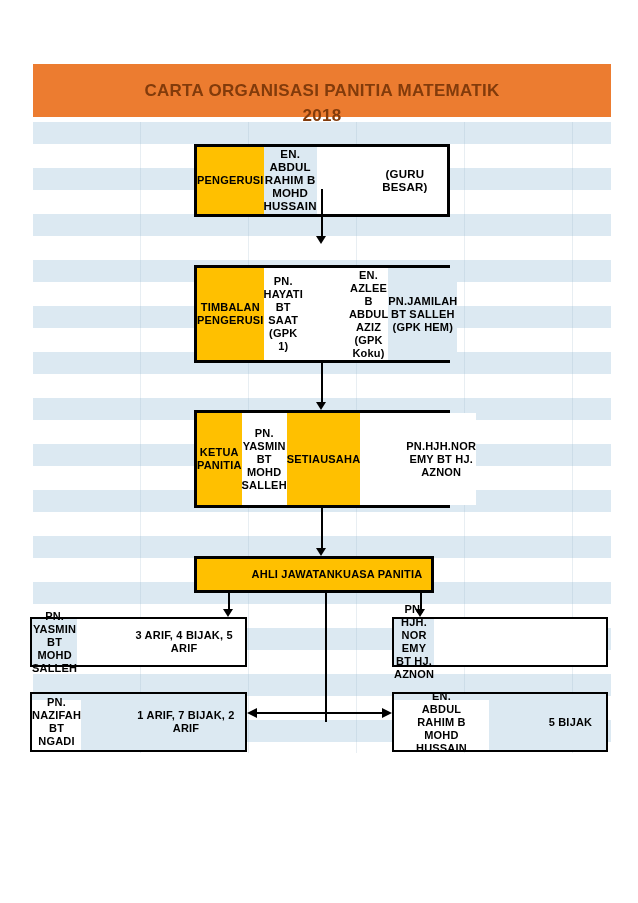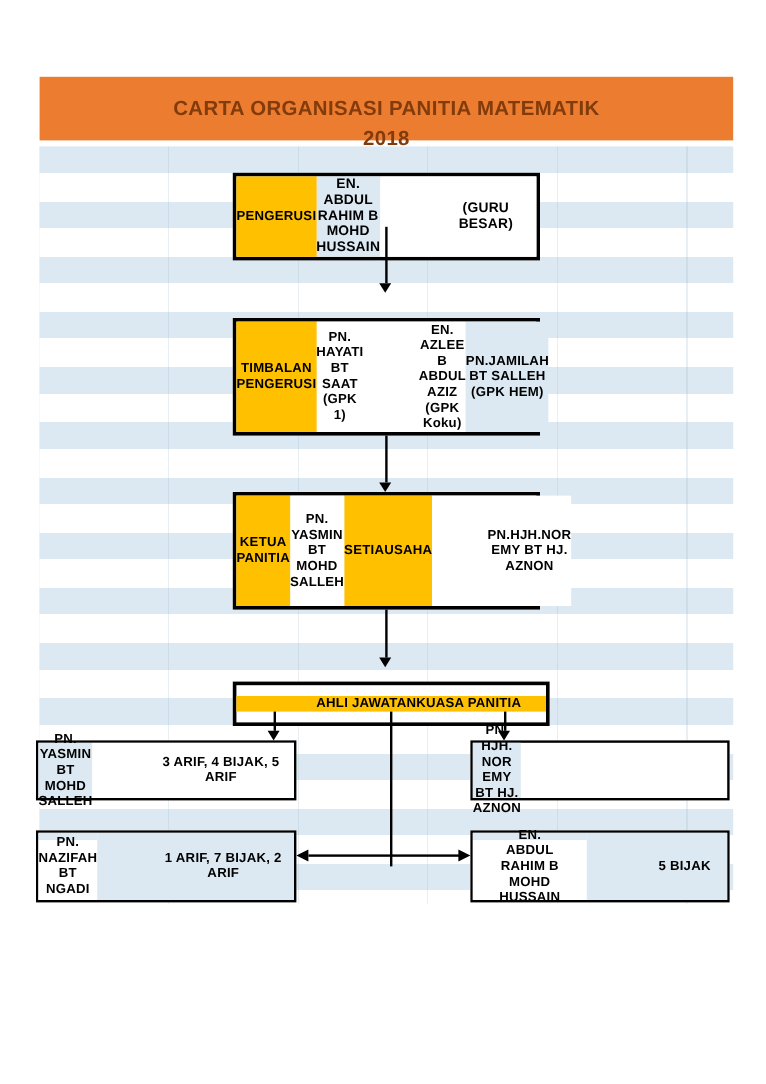--- a/index.html
+++ b/index.html
@@ -101,21 +101,21 @@
   <div class="abs box" style="left:194px; top:410px; width:256px; height:98px;">
     <div class="row h23 yellow">KETUA PANITIA</div>
     <div class="row h23 white">PN. YASMIN BT MOHD SALLEH</div>
     <div class="row h23 yellow">SETIAUSAHA</div>
     <div class="row grow white">PN.HJH.NOR EMY BT HJ. AZNON</div>
   </div>
 
   <div class="abs vline" style="left:320.75px; top:508px; height:40px;"></div>
   <div class="abs arr-down" style="left:316px; top:548px;"></div>
 
-  <div class="abs box" style="left:194px; top:568px; width:264px; height:37px;align-items:center;">
+  <div class="abs box" style="left:194px; top:556px; width:240px; height:37px;">
     <div class="row grow yellow">AHLI JAWATANKUASA PANITIA</div>
   </div>
 
   <div class="abs vline" style="left:227.75px; top:593px; height:16px;"></div>
   <div class="abs arr-down" style="left:223px; top:609px;"></div>
   <div class="abs vline" style="left:419.75px; top:593px; height:16px;"></div>
   <div class="abs arr-down" style="left:415px; top:609px;"></div>
   <div class="abs vline" style="left:324.75px; top:593px; height:129px;"></div>
 
   <div class="abs box thin" style="left:30px; top:617px; width:217px; height:50px;">

